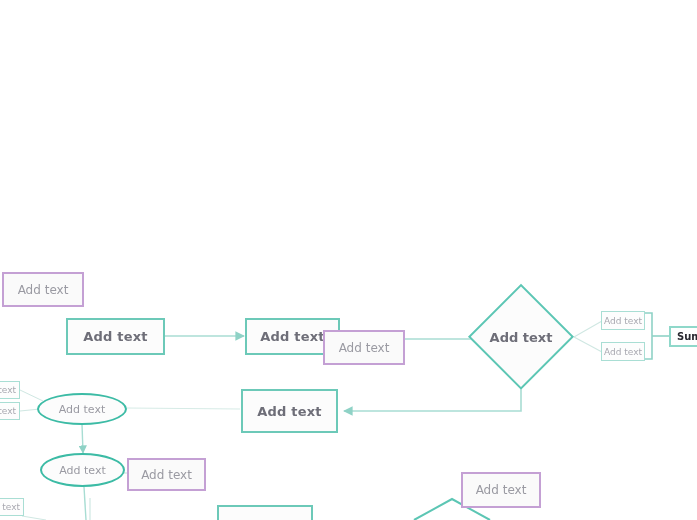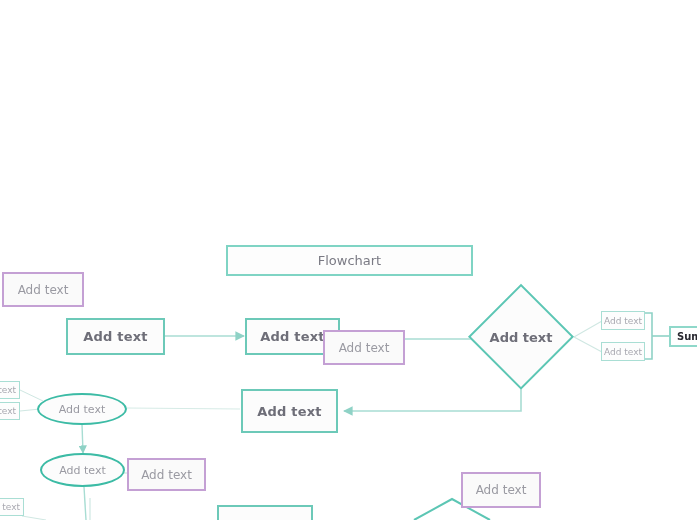--- a/index.html
+++ b/index.html
@@ -156,23 +156,20 @@
 
     <line x1="84" y1="487" x2="86" y2="520" stroke="#a8ddd3" stroke-width="1.4"></line>
 
     <line x1="22" y1="516" x2="46" y2="520" stroke="#cfe7e2" stroke-width="1"></line>
 
     <path d="M 414 520 L 452 499 L 490 520" fill="none" stroke="#5cc6b4" stroke-width="2"></path>
 
     <line x1="90" y1="498" x2="90" y2="520" stroke="#cfe7e2" stroke-width="1.2"></line>
   </svg>
 
-  <div class="node box-title" style="left:226px; top:245px; width:247px; height:31px;">
-    <span>Flowchart</span>
-  </div>
 
   <div class="node box-purple" style="left:2px; top:272px; width:82px; height:35px;">
     <span>Add text</span>
   </div>
 
   <div class="node box-teal" style="left:66px; top:318px; width:99px; height:37px;">
     <span>Add text</span>
   </div>
 
   <div class="node box-teal" style="left:245px; top:318px; width:95px; height:37px;">

